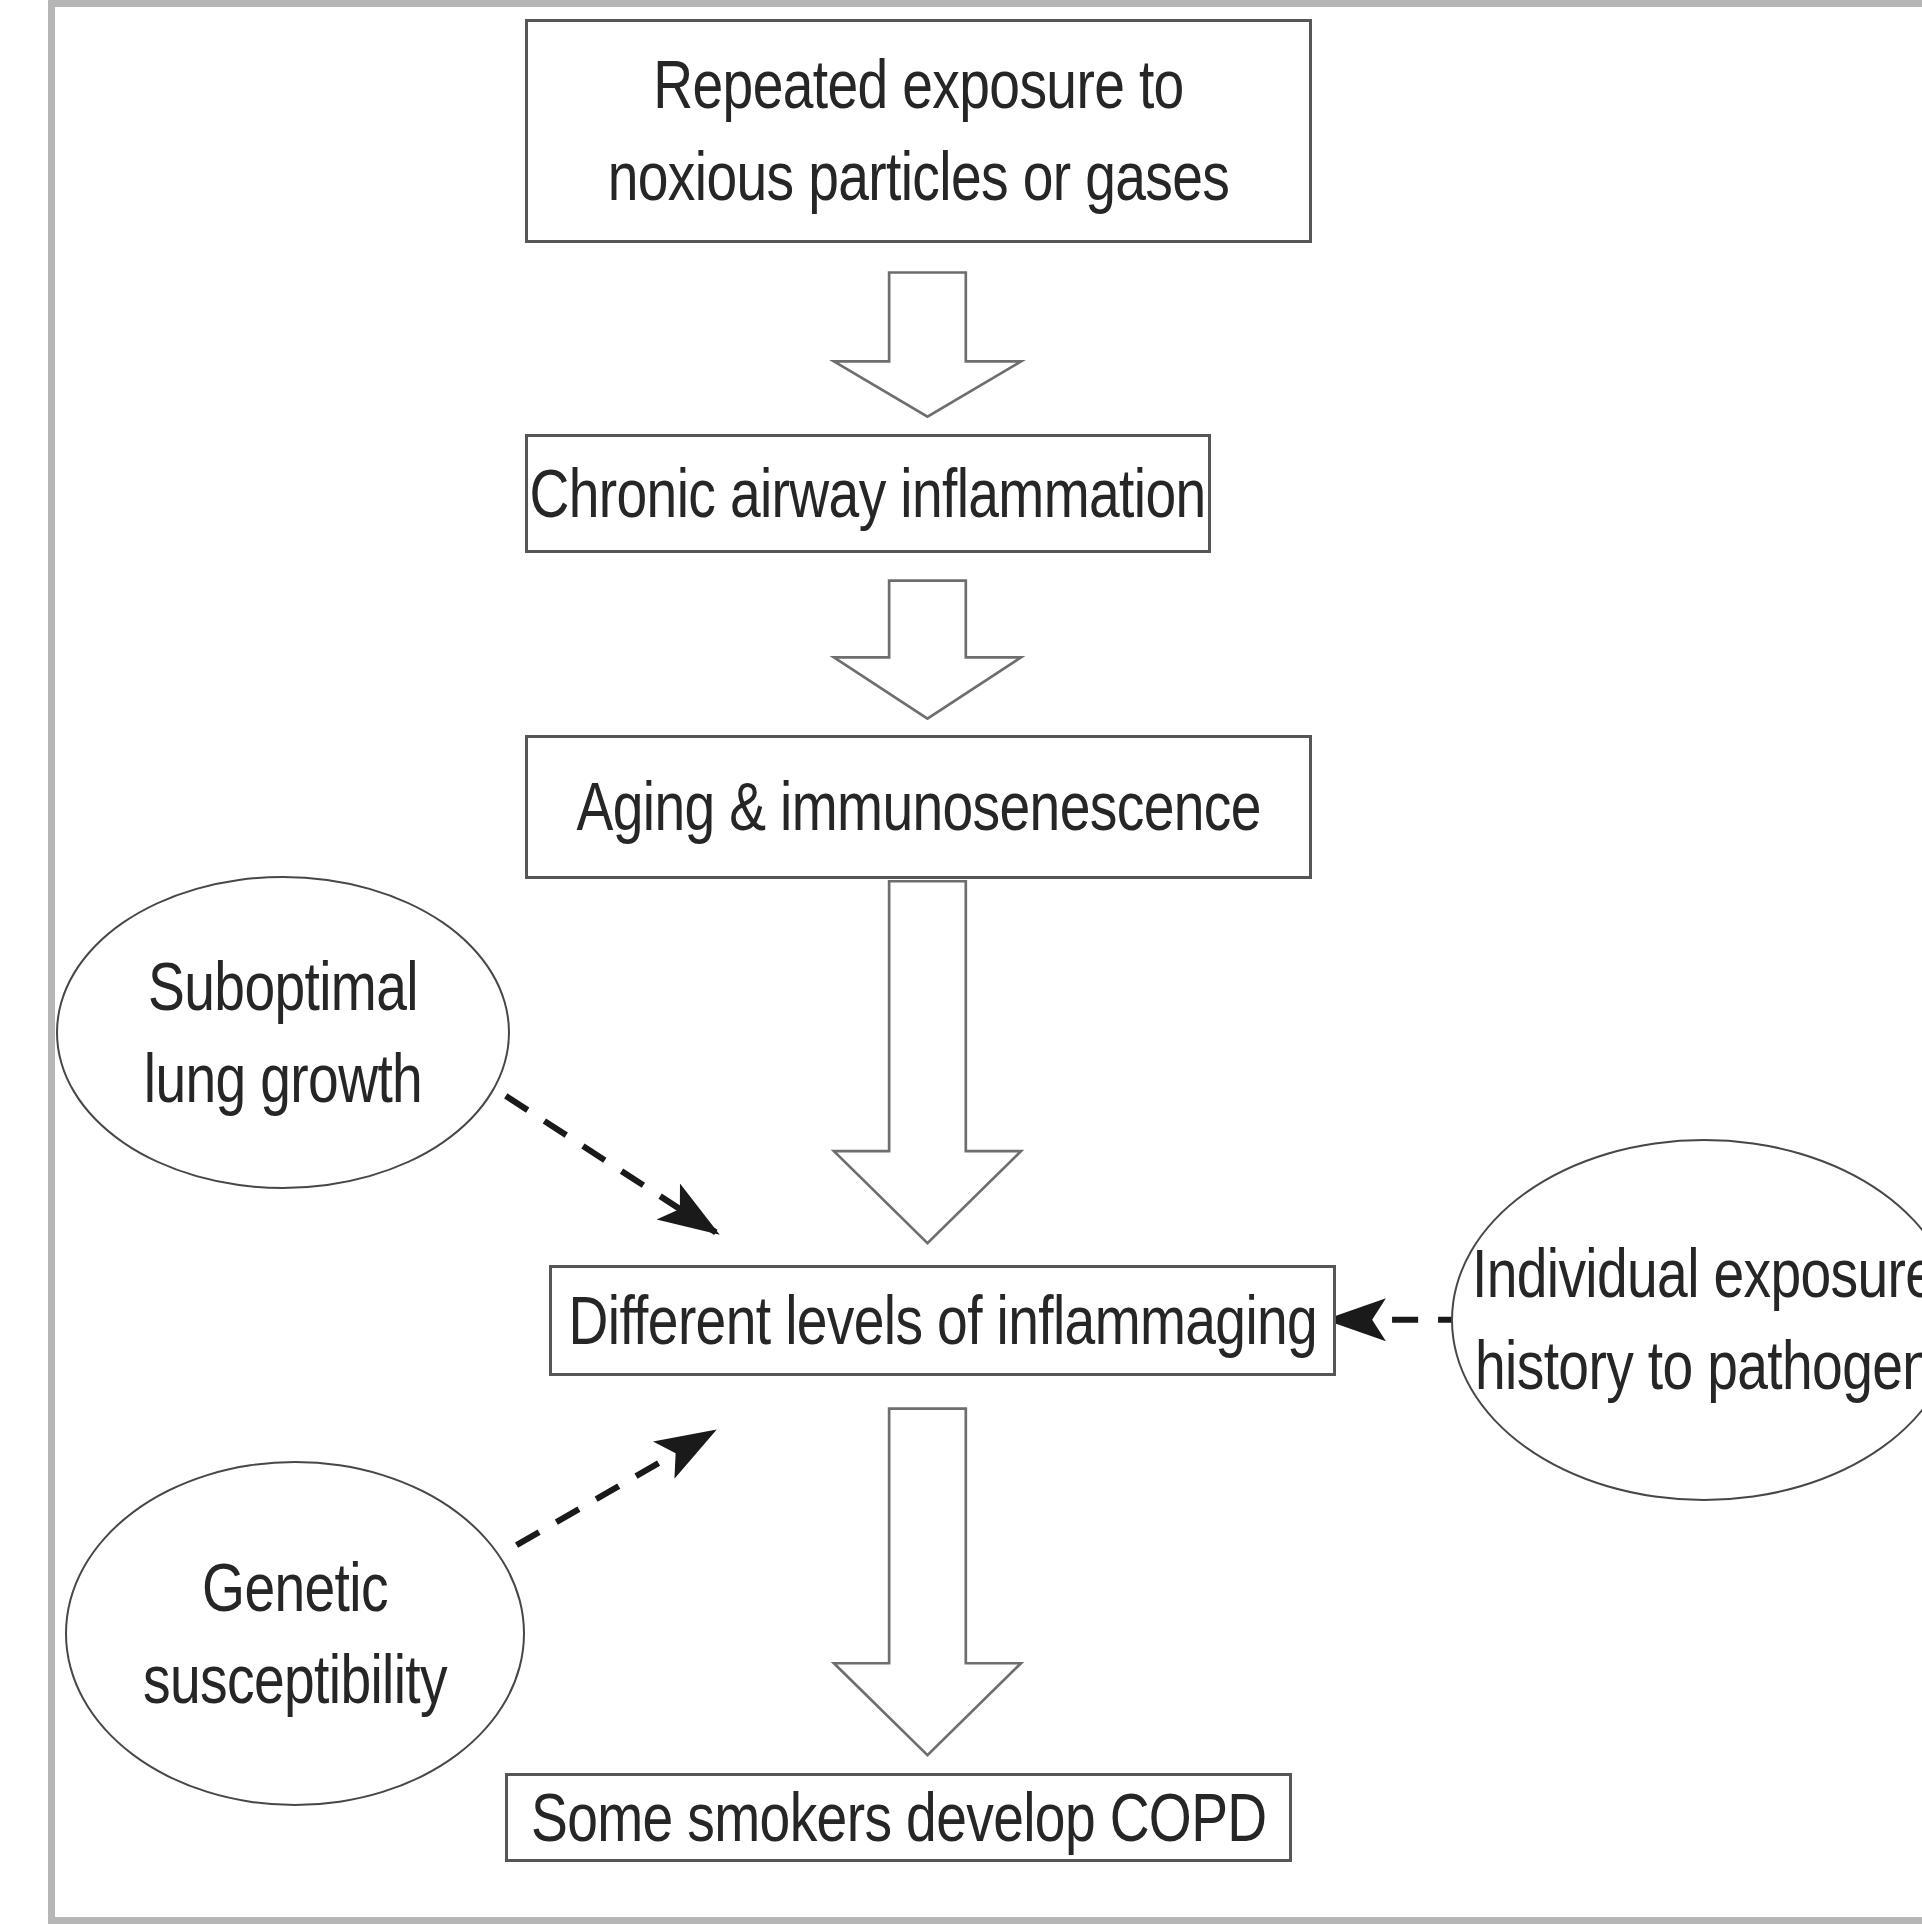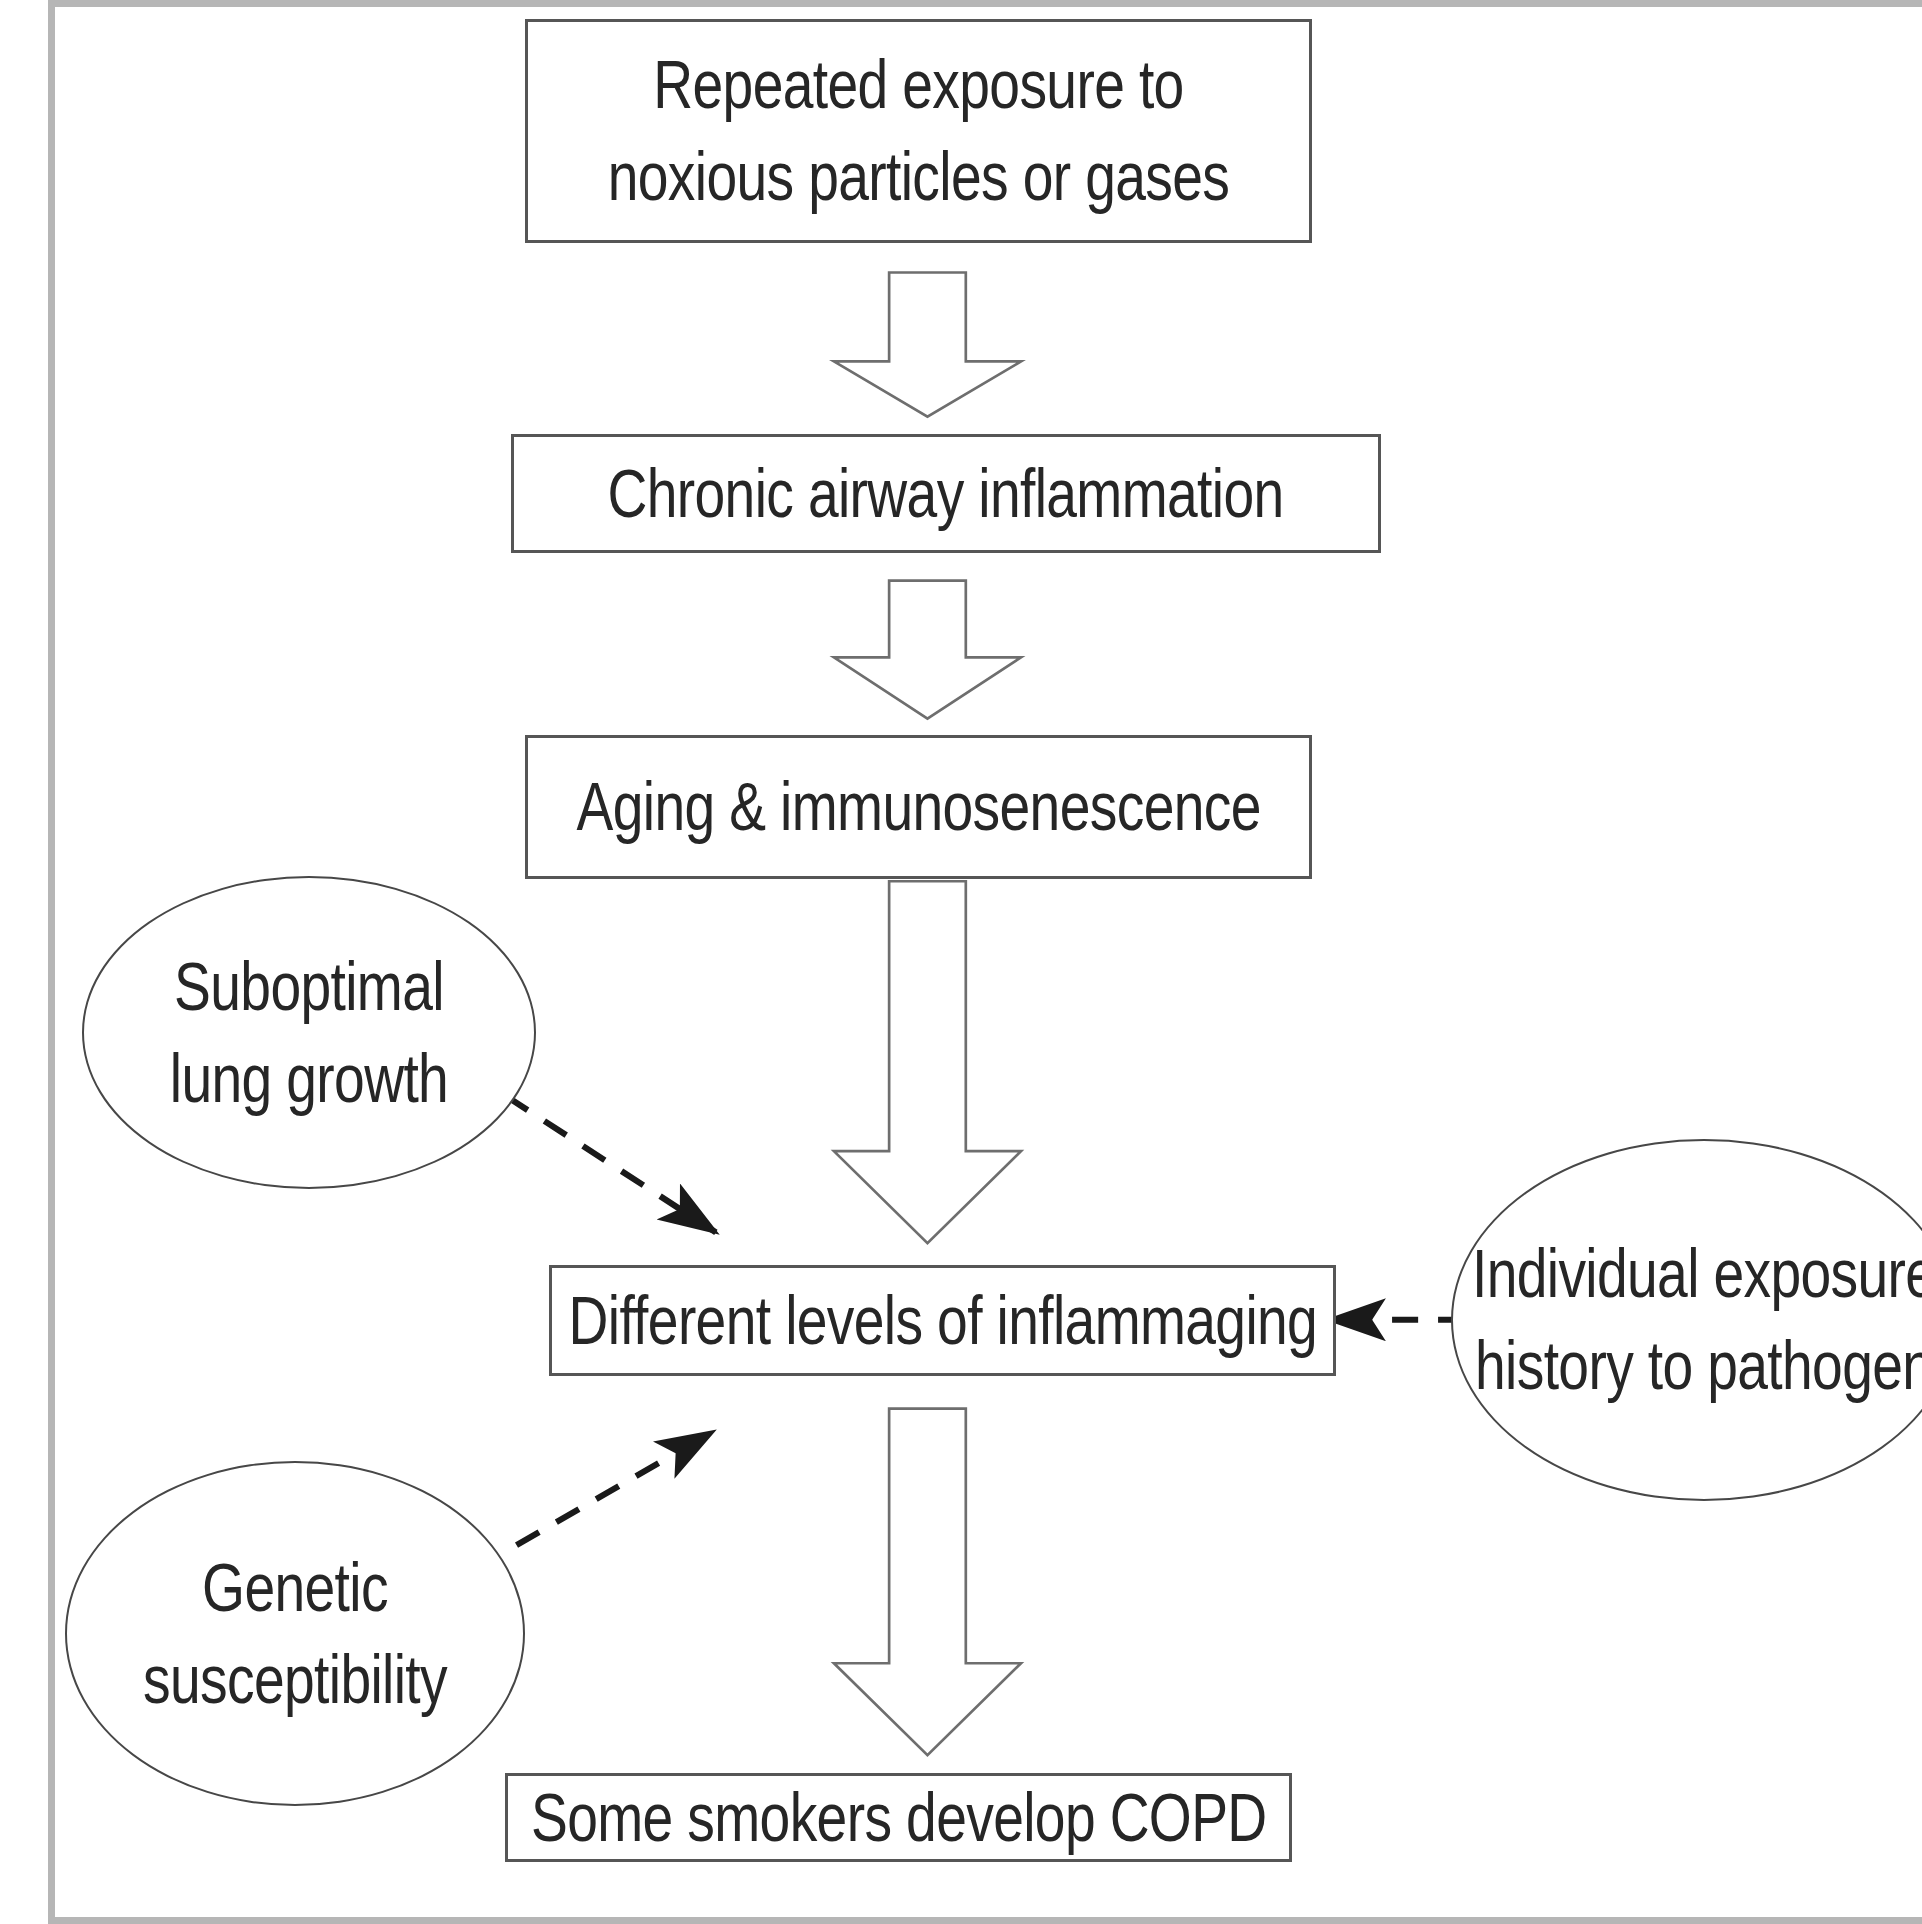--- a/index.html
+++ b/index.html
@@ -60,21 +60,21 @@
     <path class="dash" d="M1838,1712 L1662,1712" marker-end="url(#ah)" stroke="#1a1a1a"></path>
   </svg>
 
   <div class="node box" style="left:470px;top:11.5px;width:787px;height:224px">
     <div class="txt">
       <div class="ln">Repeated exposure to</div>
       <div class="ln">noxious particles or gases</div>
     </div>
   </div>
 
-  <div class="node box" style="left:456px;top:427px;width:870px;height:119px">
+  <div class="node box" style="left:470px;top:427px;width:686px;height:119px">
     <div class="txt">
       <div class="ln">Chronic airway inflammation</div>
     </div>
   </div>
 
   <div class="node box" style="left:470px;top:728px;width:787px;height:144px">
     <div class="txt">
       <div class="ln">Aging &amp; immunosenescence</div>
     </div>
   </div>
@@ -84,21 +84,21 @@
       <div class="ln">Different levels of inflammaging</div>
     </div>
   </div>
 
   <div class="node box" style="left:450px;top:1766px;width:787px;height:89px">
     <div class="txt">
       <div class="ln">Some smokers develop COPD</div>
     </div>
   </div>
 
-  <div class="node oval" style="left:27px;top:869px;width:454px;height:313px">
+  <div class="node oval" style="left:1px;top:869px;width:454px;height:313px">
     <div class="txt">
       <div class="ln">Suboptimal</div>
       <div class="ln">lung growth</div>
     </div>
   </div>
 
   <div class="node oval" style="left:10px;top:1454px;width:460px;height:345px">
     <div class="txt">
       <div class="ln">Genetic</div>
       <div class="ln">susceptibility</div>

